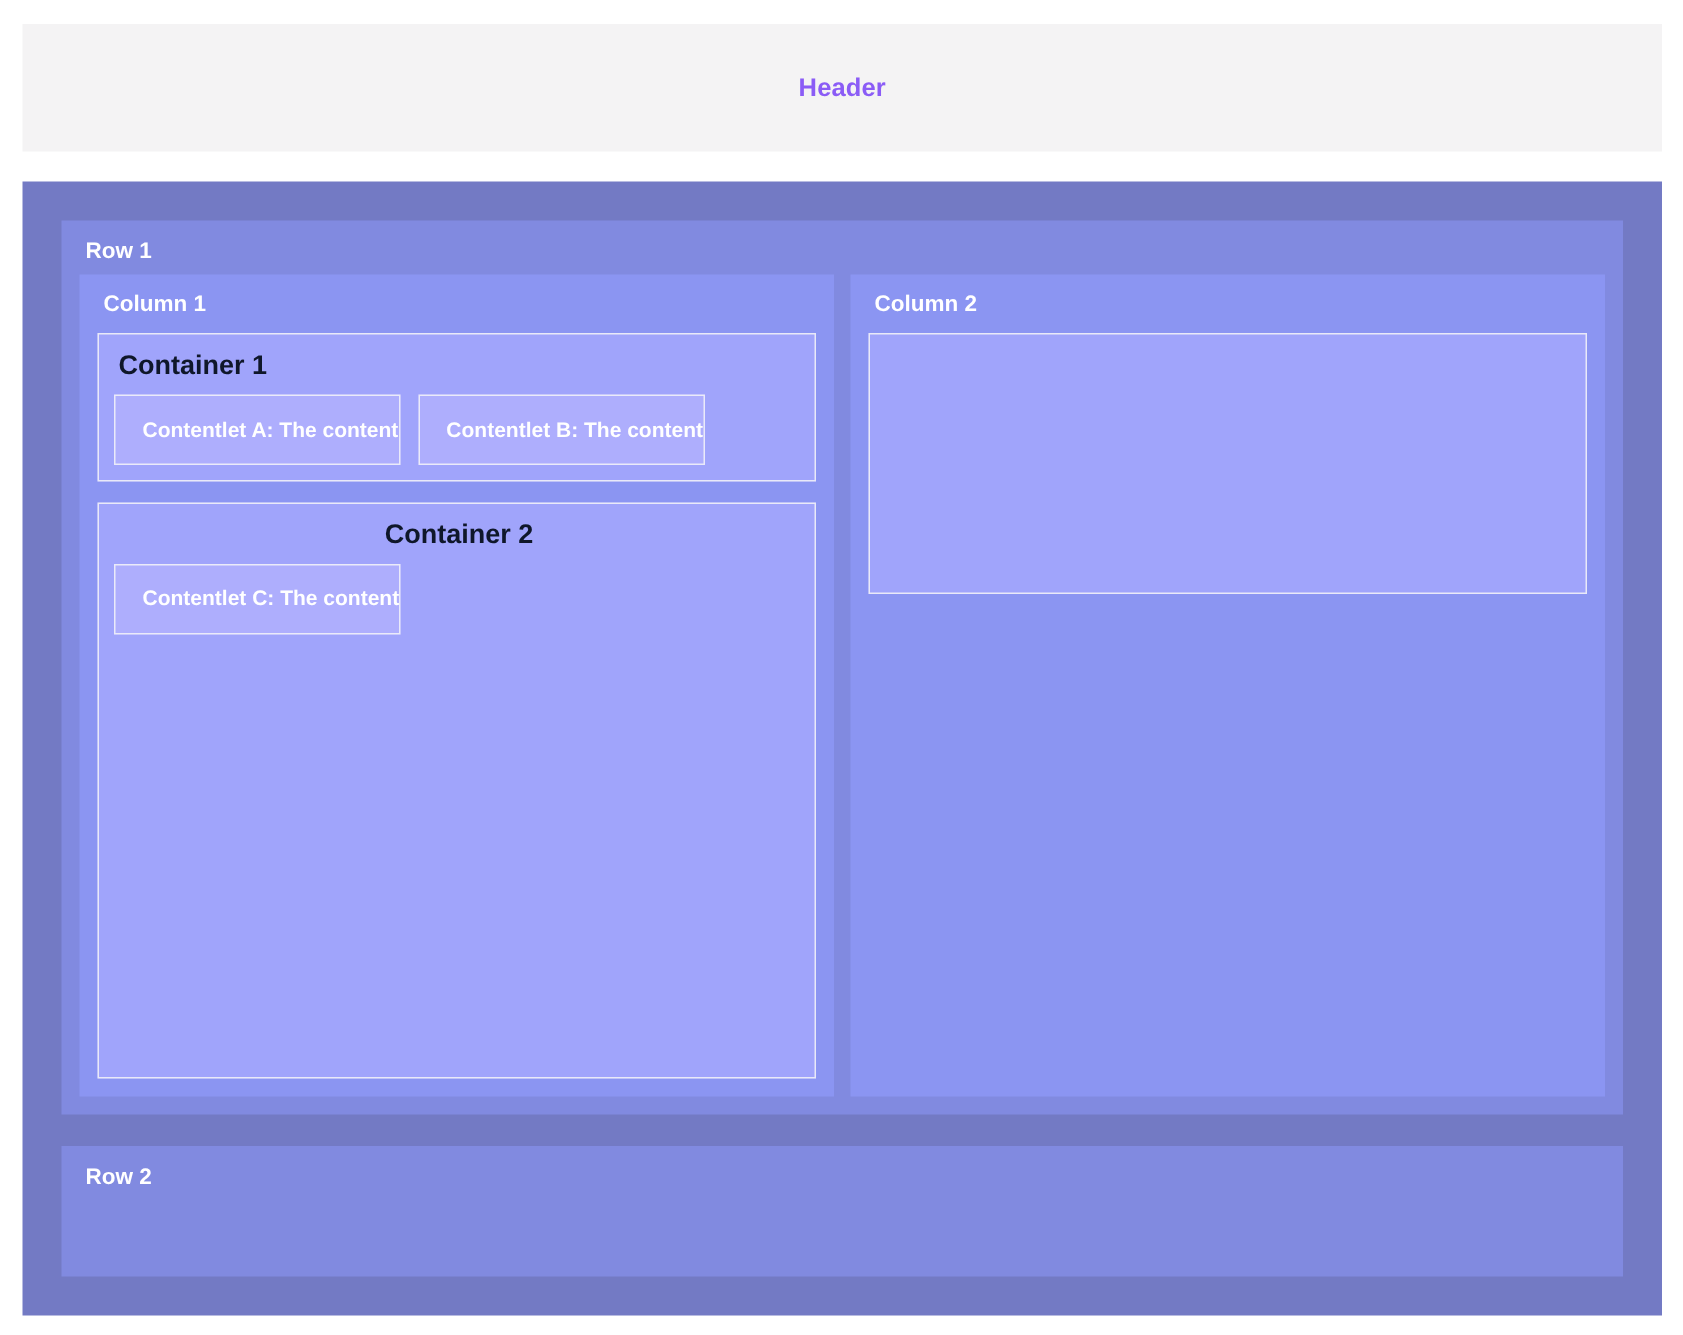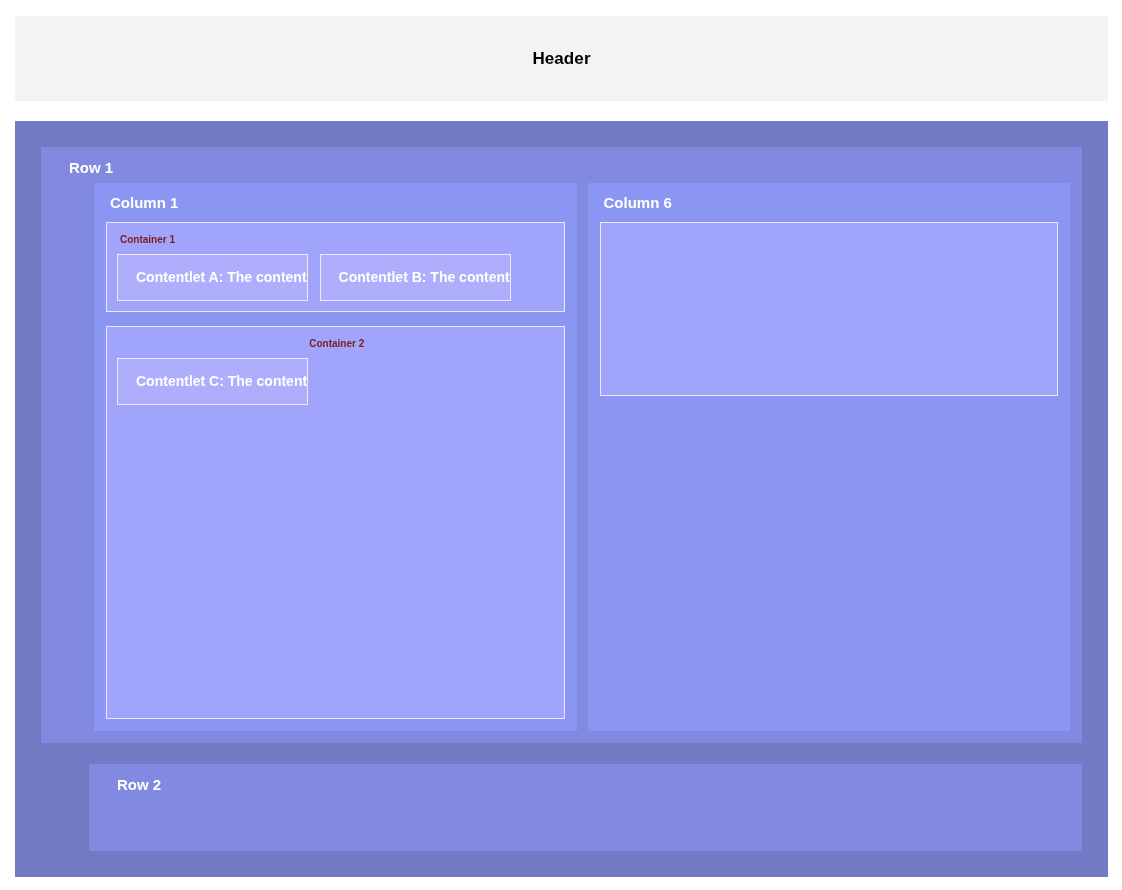--- a/index.html
+++ b/index.html
@@ -26,62 +26,61 @@
     background: #f4f3f4;
     height: 85px;
     display: flex;
     align-items: center;
     justify-content: center;
     flex: 0 0 auto;
   }
   .band-label {
     font-size: 17px;
     font-weight: bold;
-    color: #000000;
+    color: #8b5cf6;
     letter-spacing: 0.1px;
   }
 
   .header-band { margin-bottom: 20px; }
   .footer-band { margin-top: 20px; }
 
   
   .body-region {
     background: #737ac4;
     flex: 1 1 auto;
     padding: 26px;
     display: flex;
     flex-direction: column;
     gap: 21px;
     min-height: 0;
   }
 
   
   .row {
     background: #818ae0;
-    padding: 10px 12px 12px 24px;
+    padding: 10px 12px 12px 12px;
     display: flex;
     flex-direction: column;
   }
   .row-1 { flex: 1 1 auto; min-height: 0; }
-  .row-2 { flex: 0 0 87px; margin-left: 48px; }
+  .row-2 { flex: 0 0 87px; }
 
   .row-label {
     font-size: 15px;
     font-weight: bold;
     color: #ffffff;
     padding: 3px 0 6px 4px;
     line-height: 1.1;
   }
 
   .row-columns {
     display: flex;
     gap: 11px;
     flex: 1 1 auto;
     min-height: 0;
-    margin-left: 29px;
   }
 
   
   .column {
     background: #8b95f2;
     flex: 1 1 0;
     padding: 9px 12px 12px 12px;
     display: flex;
     flex-direction: column;
     min-width: 0;
@@ -103,23 +102,23 @@
 
   
   .container-box {
     background: #a0a4fb;
     border: 1px solid #e9e9f8;
     padding: 8px 10px 10px 10px;
     display: flex;
     flex-direction: column;
   }
   .container-label {
-    font-size: 10px;
-    font-weight: bold;
-    color: #7f1d1d;
+    font-size: 18px;
+    font-weight: bold;
+    color: #0f172a;
     padding: 3px 0 9px 3px;
     line-height: 1.1;
   }
   .container-body {
     display: flex;
     flex-direction: row;
     gap: 12px;
   }
 
   
@@ -182,21 +181,21 @@
                 <div class="contentlet">
                   <span class="contentlet-label">Contentlet C: The content</span>
                 </div>
               </div>
             </div>
 
           </div>
         </div>
 
         <div class="column column-2">
-          <div class="column-label">Column 6</div>
+          <div class="column-label">Column 2</div>
 
           <div class="column-body">
 
             <div class="container-box container-3">
             </div>
 
           </div>
         </div>
 
       </div>

